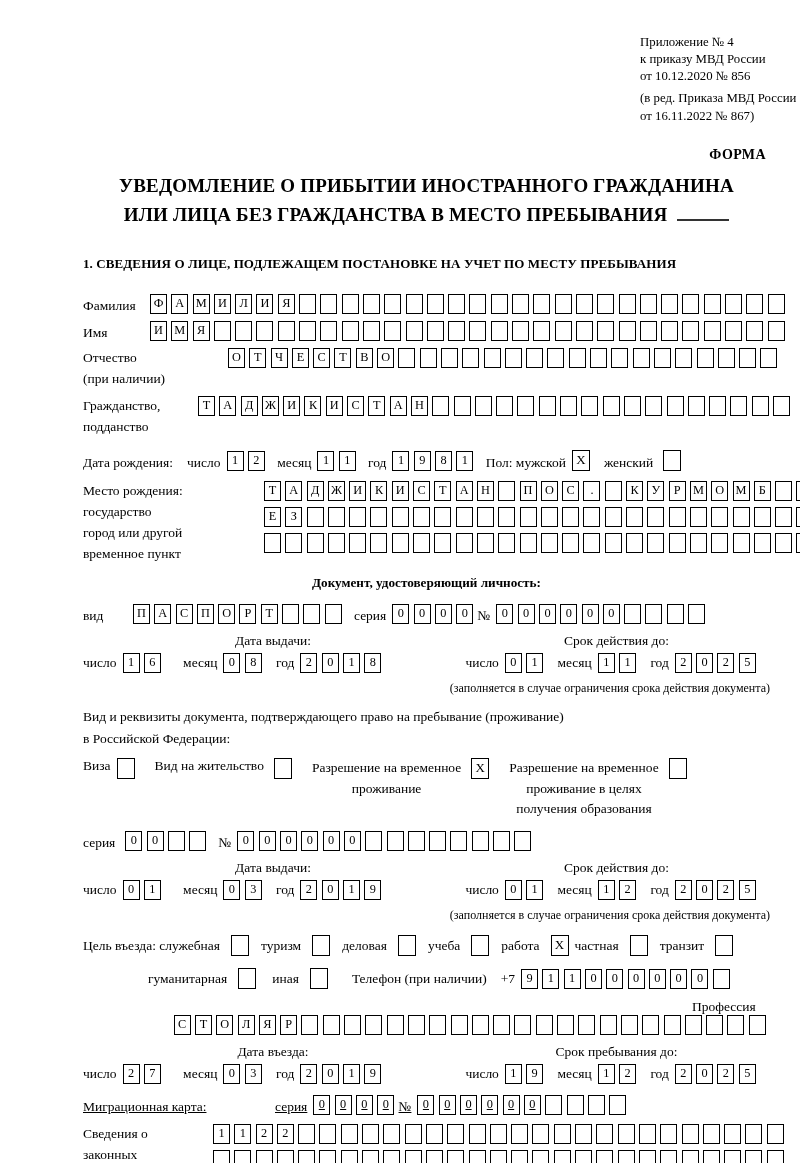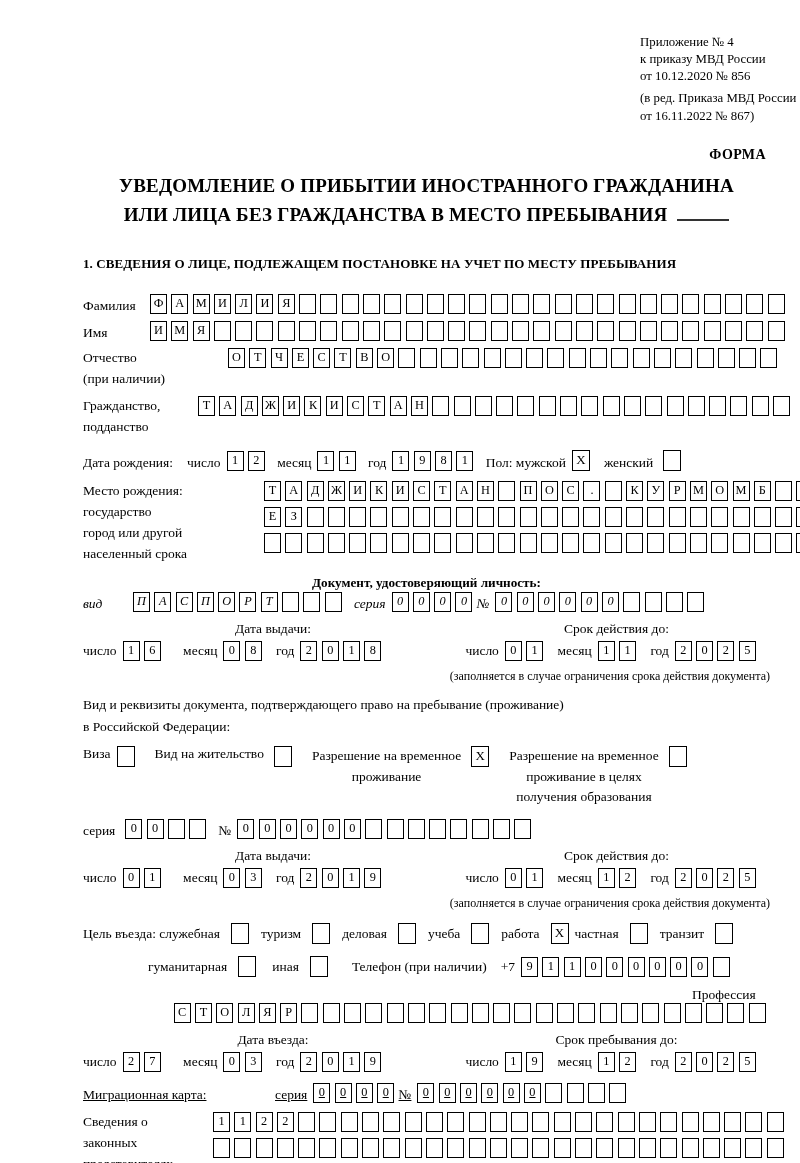--- a/index.html
+++ b/index.html
@@ -241,21 +241,21 @@
     <span class="cbox">X</span>
     <span class="lbl ml14 mr10">женский</span>
     <span class="cbox"></span>
   </div>
 
   <div class="row top" style="margin-top:10px;gap:36px;">
     <span class="lblcol w145">
       <div>Место рождения:</div>
       <div>государство</div>
       <div>город или другой</div>
-      <div>населенный срока</div>
+      <div>временное пункт</div>
     </span>
     <span class="stack">
       <span class="cells">
           <span class="cell">Т</span>
           <span class="cell">А</span>
           <span class="cell">Д</span>
           <span class="cell">Ж</span>
           <span class="cell">И</span>
           <span class="cell">К</span>
           <span class="cell">И</span>
@@ -333,21 +333,21 @@
           <span class="cell"></span>
           <span class="cell"></span>
           <span class="cell"></span>
           <span class="cell"></span>
         </span>
     </span>
   </div>
 
   <div class="center-bold">Документ, удостоверяющий личность:</div>
 
-  <div class="row" style="margin-top:1px;font-style:italic;">
+  <div class="row" style="margin-top:13px;">
     <span class="lbl w50">вид</span>
     <span class="cells">
         <span class="cell">П</span>
         <span class="cell">А</span>
         <span class="cell">С</span>
         <span class="cell">П</span>
         <span class="cell">О</span>
         <span class="cell">Р</span>
         <span class="cell">Т</span>
         <span class="cell"></span>

